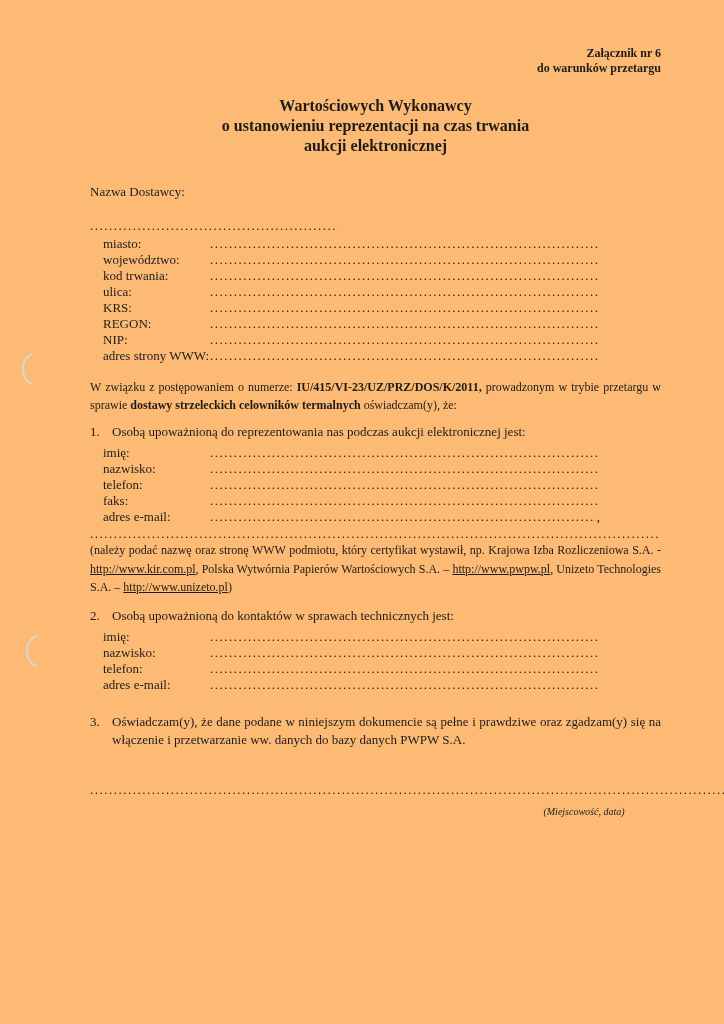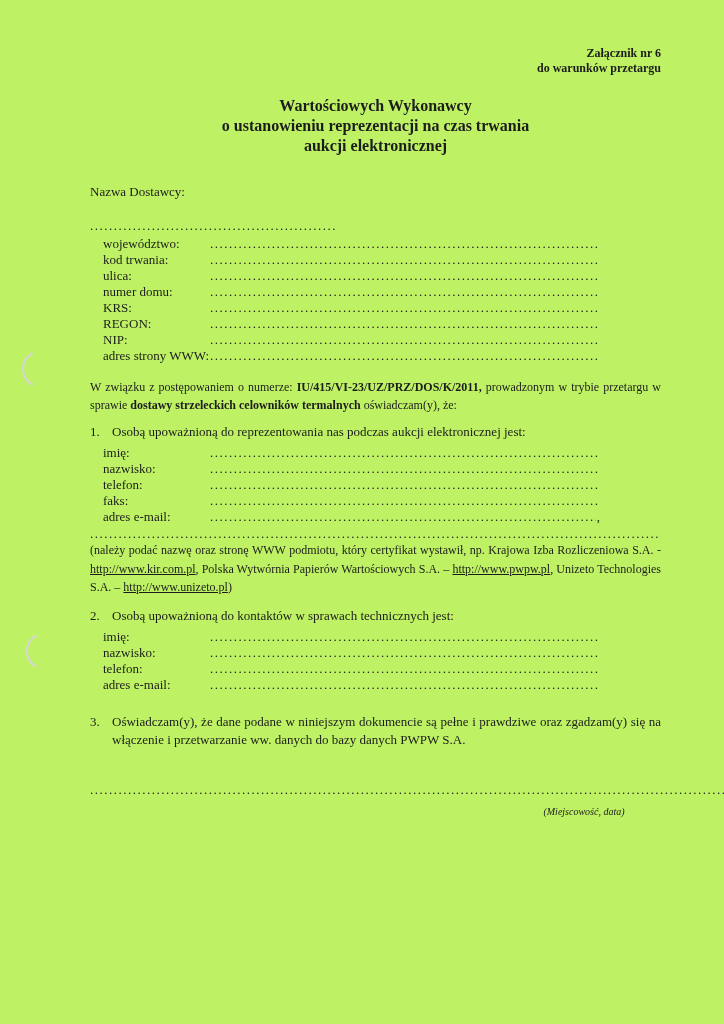--- a/index.html
+++ b/index.html
@@ -2,21 +2,21 @@
 <html lang="pl"><head>
 <meta charset="utf-8">
 <style>
   * { margin: 0; padding: 0; box-sizing: border-box; }
   html, body { background: #ffffff; }
   .page {
     position: relative;
     width: 724px;
     height: 1024px;
     margin: 0 auto;
-    background: #bef264;
+    background: #fdba74;
     font-family: "Liberation Serif", serif;
     color: #1c1c1c;
     overflow: hidden;
   }
   .content {
     position: absolute;
     top: 46px;
     left: 90px;
     right: 63px;
   }
@@ -151,33 +151,33 @@
       <div>aukcji elektronicznej</div>
     </div>
 
     <div class="supplier-row">
       <span>Nazwa Dostawcy:</span>&nbsp;
       <span class="dotline w248"></span>
     </div>
 
     <div class="fields supplier">
       <div class="field-row">
+        <span class="field-label">miasto:</span>
+        <span class="dotline field-dots"></span>
+      </div>
+      <div class="field-row">
         <span class="field-label">województwo:</span>
         <span class="dotline field-dots"></span>
       </div>
       <div class="field-row">
         <span class="field-label">kod trwania:</span>
         <span class="dotline field-dots"></span>
       </div>
       <div class="field-row">
         <span class="field-label">ulica:</span>
-        <span class="dotline field-dots"></span>
-      </div>
-      <div class="field-row">
-        <span class="field-label">numer domu:</span>
         <span class="dotline field-dots"></span>
       </div>
       <div class="field-row">
         <span class="field-label">KRS:</span>
         <span class="dotline field-dots"></span>
       </div>
       <div class="field-row">
         <span class="field-label">REGON:</span>
         <span class="dotline field-dots"></span>
       </div>

